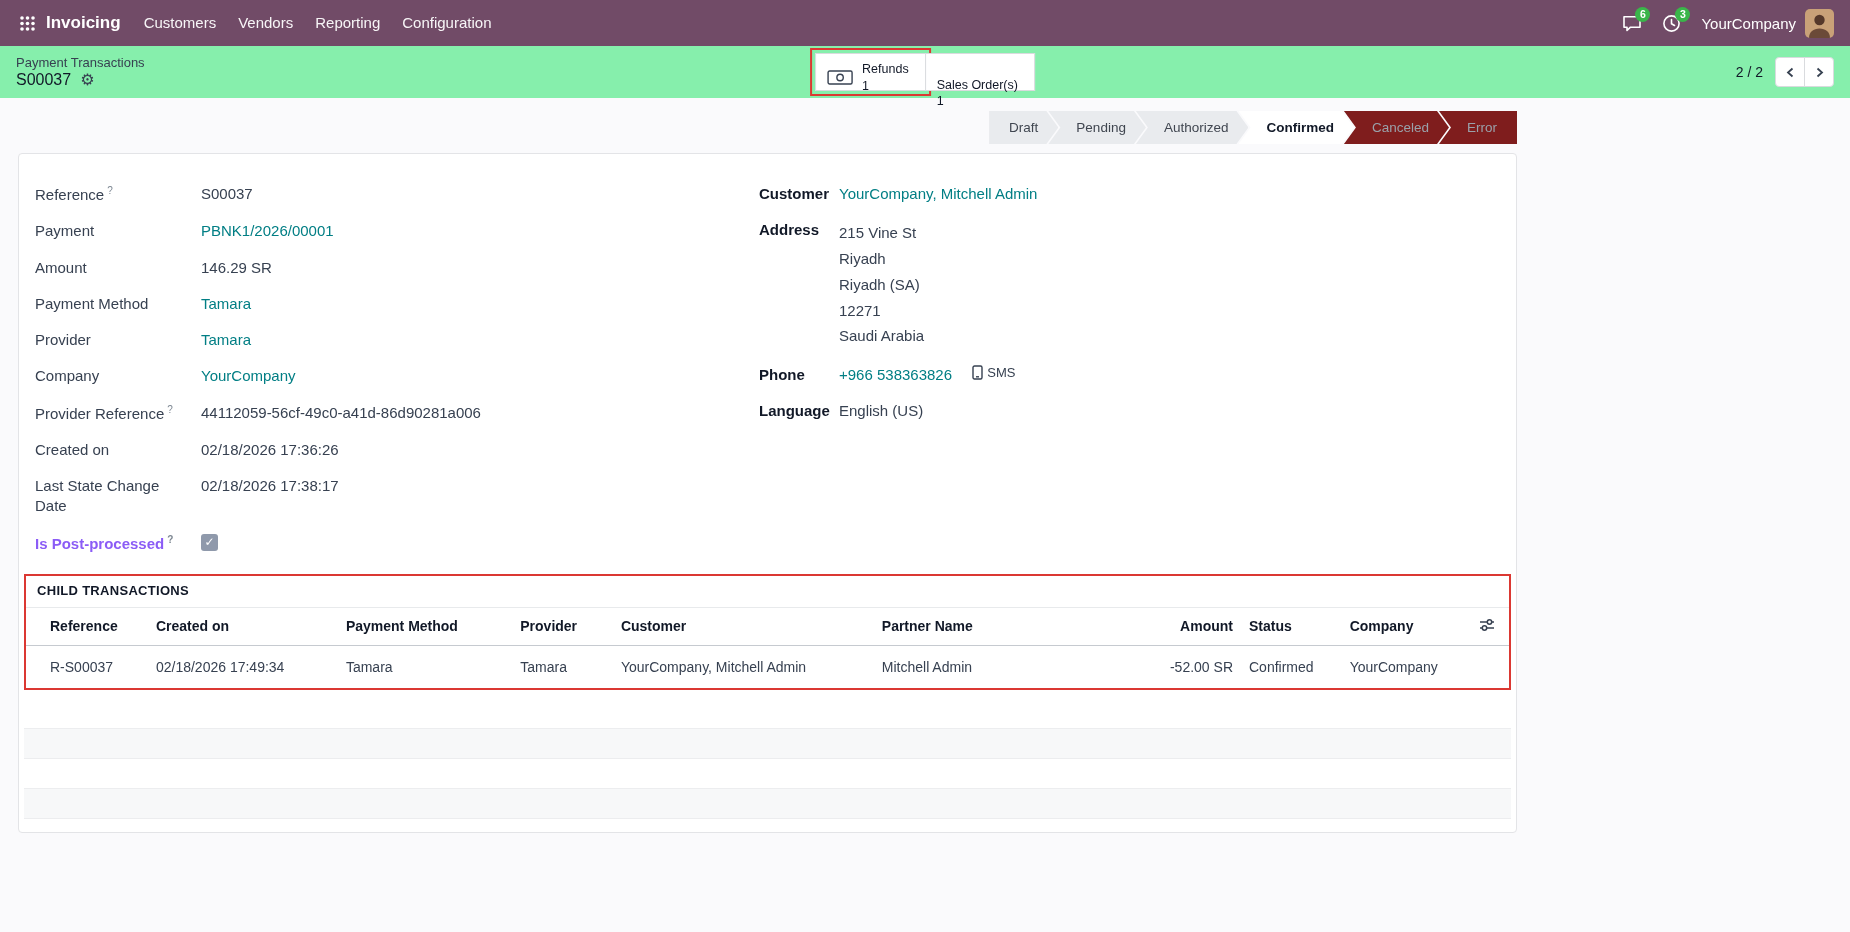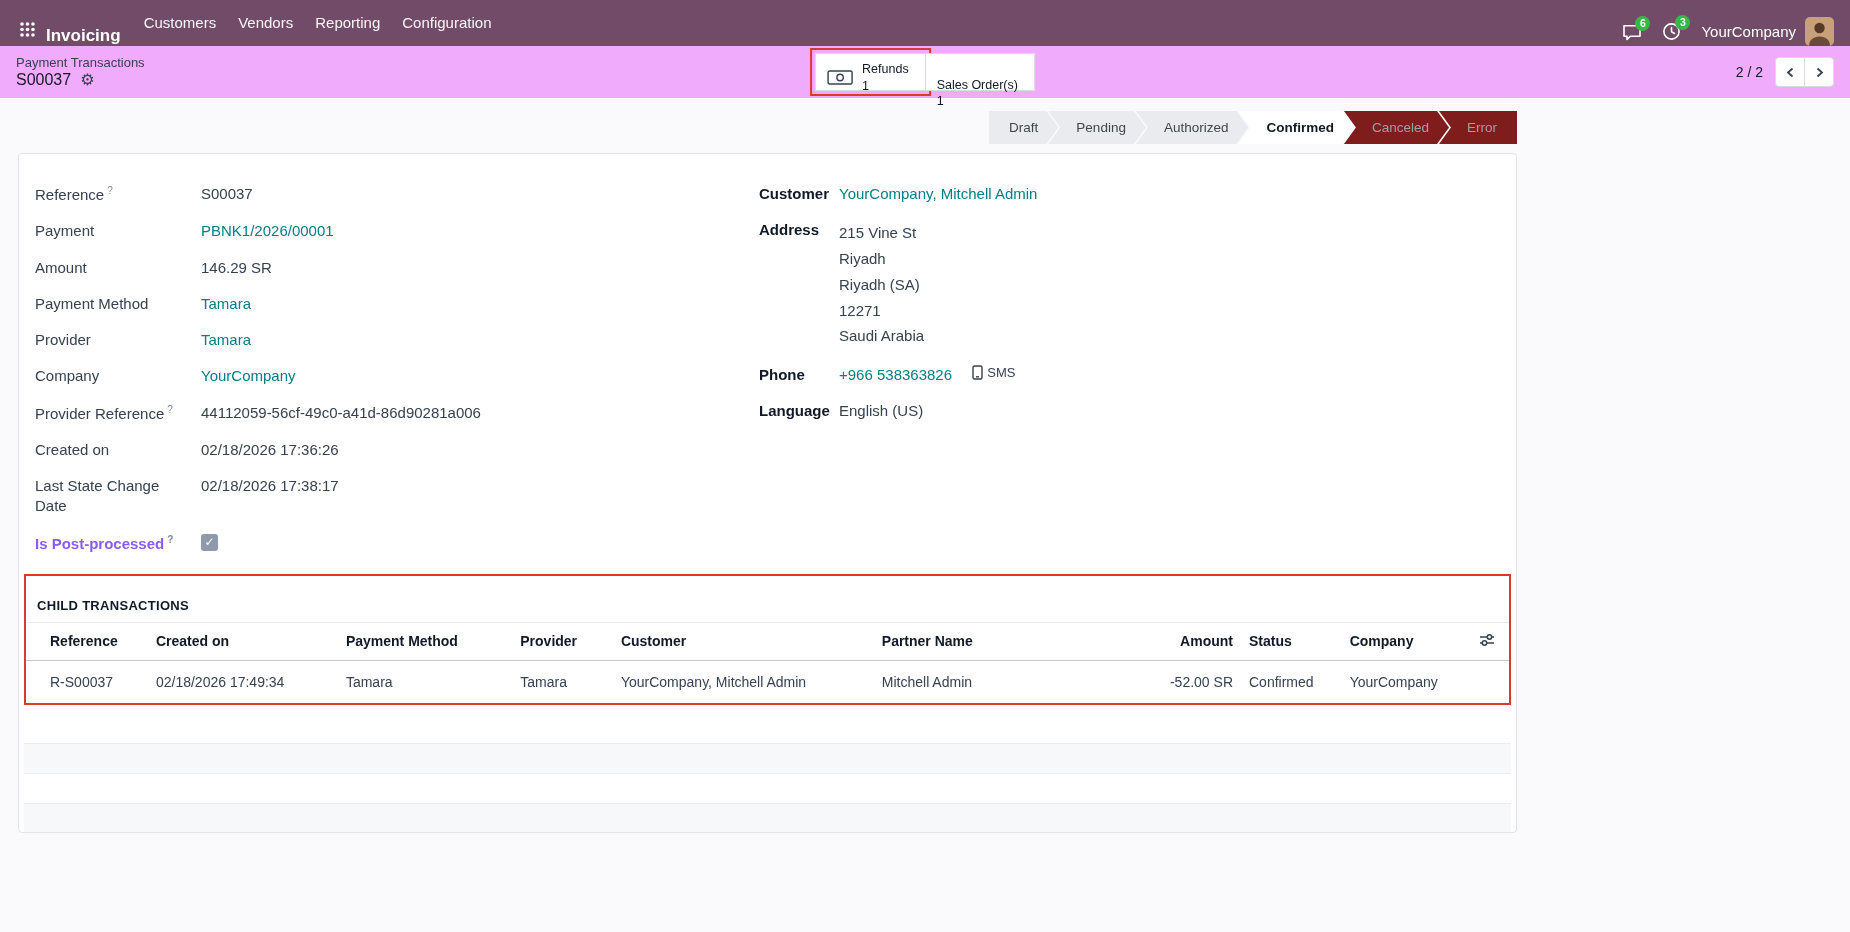--- a/index.html
+++ b/index.html
@@ -6,32 +6,32 @@
   html,body { margin:0; padding:0; }
   body {
     width:1850px; height:932px; overflow:hidden;
     background:#fafafc;
     font-family:"Liberation Sans","DejaVu Sans",sans-serif;
     color:#374151; font-size:15px;
   }
   a { text-decoration:none; }
 
   
-  .navbar { height:46px; background:var(--navbar_bg,#714B67); display:flex; align-items:flex-end; padding:0 16px 0 10px; color:#fff; }
+  .navbar { height:46px; background:var(--navbar_bg,#714B67); display:flex; align-items:center; padding:0 16px 0 10px; color:#fff; }
   .apps-btn { width:34px; height:34px; display:flex; align-items:center; justify-content:center; cursor:pointer; border-radius:4px; }
   .app-name { font-size:17px; font-weight:700; margin:0 12px 0 2px; cursor:pointer; }
   .nav-item { font-size:15px; padding:0 11px; line-height:46px; cursor:pointer; opacity:.95; }
   .nav-right { margin-left:auto; display:flex; align-items:center; gap:20px; }
   .icon-btn { position:relative; display:flex; cursor:pointer; }
   .nav-badge { position:absolute; top:-7px; left:13px; background:var(--badge,#3AB54A); color:#fff; font-size:10.5px; font-weight:700; min-width:15px; height:15px; border-radius:8px; display:flex; align-items:center; justify-content:center; padding:0 3px; line-height:1; }
   .user-menu { display:flex; align-items:center; gap:9px; cursor:pointer; font-size:15px; }
   .avatar { width:29px; height:29px; border-radius:5px; overflow:hidden; display:flex; }
 
   
-  .control-panel { height:52px; background:#f0abfc; display:flex; align-items:center; padding:0 16px; position:relative; }
+  .control-panel { height:52px; background:#86efac; display:flex; align-items:center; padding:0 16px; position:relative; }
   .breadcrumb { font-size:13px; color:#374151; display:block; margin-bottom:1px; cursor:pointer; }
   .record-line { display:flex; align-items:center; gap:9px; }
   .record-name { font-size:16px; color:#111827; }
   .gear-btn { color:#374151; font-size:16px; cursor:pointer; line-height:1; }
   .stat-buttons { position:absolute; left:50%; top:50%; transform:translate(-50%,-50%); display:flex; }
   .stat-btn { display:flex; align-items:center; gap:9px; background:#fff; border:1px solid #d9dbde; padding:14px 16px 3px 11px; height:38px; cursor:pointer; font-family:inherit; }
   .stat-btn + .stat-btn { margin-left:-1px;flex-direction:column; }
   .stat-btn.annotated { outline:2px solid var(--annotation,#DB3832); outline-offset:3px; }
   .stat-text { display:flex; flex-direction:column; align-items:flex-start; line-height:1.3; }
   .stat-label, .stat-value { font-size:12.5px; color:#111827; }
@@ -66,21 +66,21 @@
   .col-right .f-label { width:80px; font-weight:700; color:#111827; }
   .f-value { line-height:1.35; color:#374151; }
   .link { color:var(--link,#017E84); cursor:pointer; }
   .help::after { content:"?"; font-size:10px; vertical-align:super; color:#7c8691; margin-left:3px; }
   .addr-line { display:block; line-height:1.72; }
   .checkbox { width:17px; height:17px; background:#8f99ab; border-radius:3px; display:flex; align-items:center; justify-content:center; color:#fff; font-size:12px; cursor:pointer; margin-top:1px; }
   .checkbox::after { content:"✓"; }
   .sms-btn { display:inline-flex; align-items:center; gap:4px; margin-left:16px; color:#374151; font-size:13px; cursor:pointer; background:none; border:none; padding:0; font-family:inherit; }
 
   
-  .child-annotation { margin:6px 5px 0; border:2px solid var(--annotation,#DB3832); padding-top:22px; }
+  .child-annotation { margin:6px 5px 0; border:2px solid var(--annotation,#DB3832); padding-top:7px; }
   .section-title { font-size:13px; font-weight:700; color:#111827; text-transform:uppercase; letter-spacing:.3px; padding:0 0 9px 11px; }
   table.list { width:100%; border-collapse:collapse; font-size:14px; table-layout:fixed; }
   .list th { text-align:left; font-weight:700; color:#111827; padding:10px 8px; border-bottom:1px solid #c6cad0; border-top:1px solid #e8eaec; white-space:nowrap; overflow:hidden; }
   .list td { padding:13px 8px; color:#374151; white-space:nowrap; overflow:hidden; }
   .list .first { padding-left:24px; }
   .list .num { text-align:right; }
   .list .icon-col { text-align:right; padding-right:14px; }
   .list tbody tr { cursor:pointer; background:#fff; }
 
   .filler { margin:9px 5px 0; }

